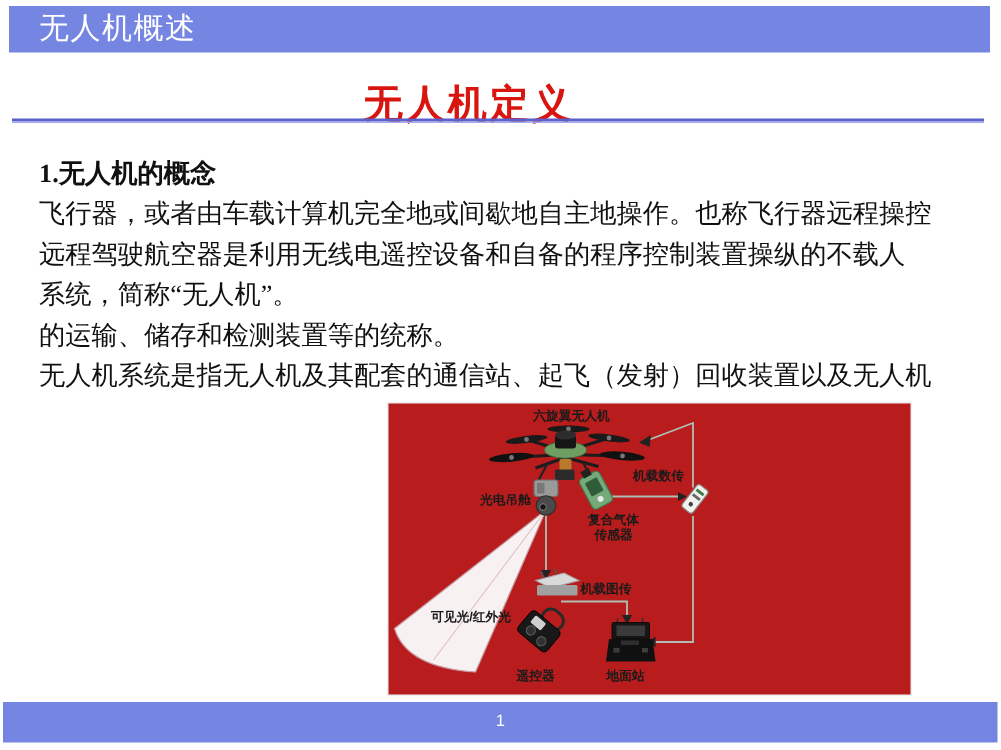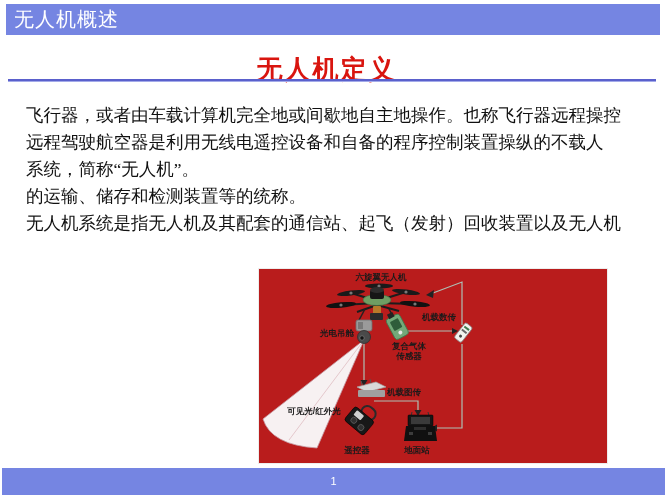--- a/index.html
+++ b/index.html
@@ -4,26 +4,26 @@
 <style>
   html,body{margin:0;padding:0;}
   body{
     width:667px;height:500px;position:relative;background:#ffffff;overflow:hidden;
     font-family:"Liberation Serif","DejaVu Serif",serif;
   }
   
   .header-bar{
     position:absolute;left:6px;top:4px;width:654px;height:31px;
     background:#7585e2;color:#ffffff;
-    font-size:20px;line-height:31px;padding-left:8px;box-sizing:border-box;
+    font-size:20px;line-height:31px;padding-left:20px;box-sizing:border-box;
     letter-spacing:1px;
   }
   
   .slide-title{
-    position:absolute;left:14px;top:52px;width:625px;text-align:center;
+    position:absolute;left:0;top:52px;width:625px;text-align:center;
     color:#d9150f;font-size:26px;font-weight:bold;letter-spacing:2px;
   }
   .title-rule{
     position:absolute;left:8px;top:79px;width:648px;height:0;
     border-top:2px solid #5a60cc;border-bottom:1px solid #a3aae9;
   }
   
   .body-text{
     position:absolute;left:26px;top:102px;width:620px;color:#111111;
     font-size:17.5px;
@@ -52,20 +52,21 @@
 <body>
 
 <div class="header-bar">
   <span>无人机概述</span>
 </div>
 
 <div class="slide-title">无人机定义</div>
 <div class="title-rule"></div>
 
 <div class="body-text">
+  <div class="line heading">1.无人机的概念</div>
   <div class="line">飞行器，或者由车载计算机完全地或间歇地自主地操作。也称飞行器远程操控</div>
   <div class="line">远程驾驶航空器是利用无线电遥控设备和自备的程序控制装置操纵的不载人</div>
   <div class="line">系统，简称“无人机”。</div>
   <div class="line">的运输、储存和检测装置等的统称。</div>
   <div class="line">无人机系统是指无人机及其配套的通信站、起飞（发射）回收装置以及无人机</div>
 </div>
 
 <div class="diagram">
 <svg width="348" height="194" viewBox="0 0 348 194" xmlns="http://www.w3.org/2000/svg">
 

